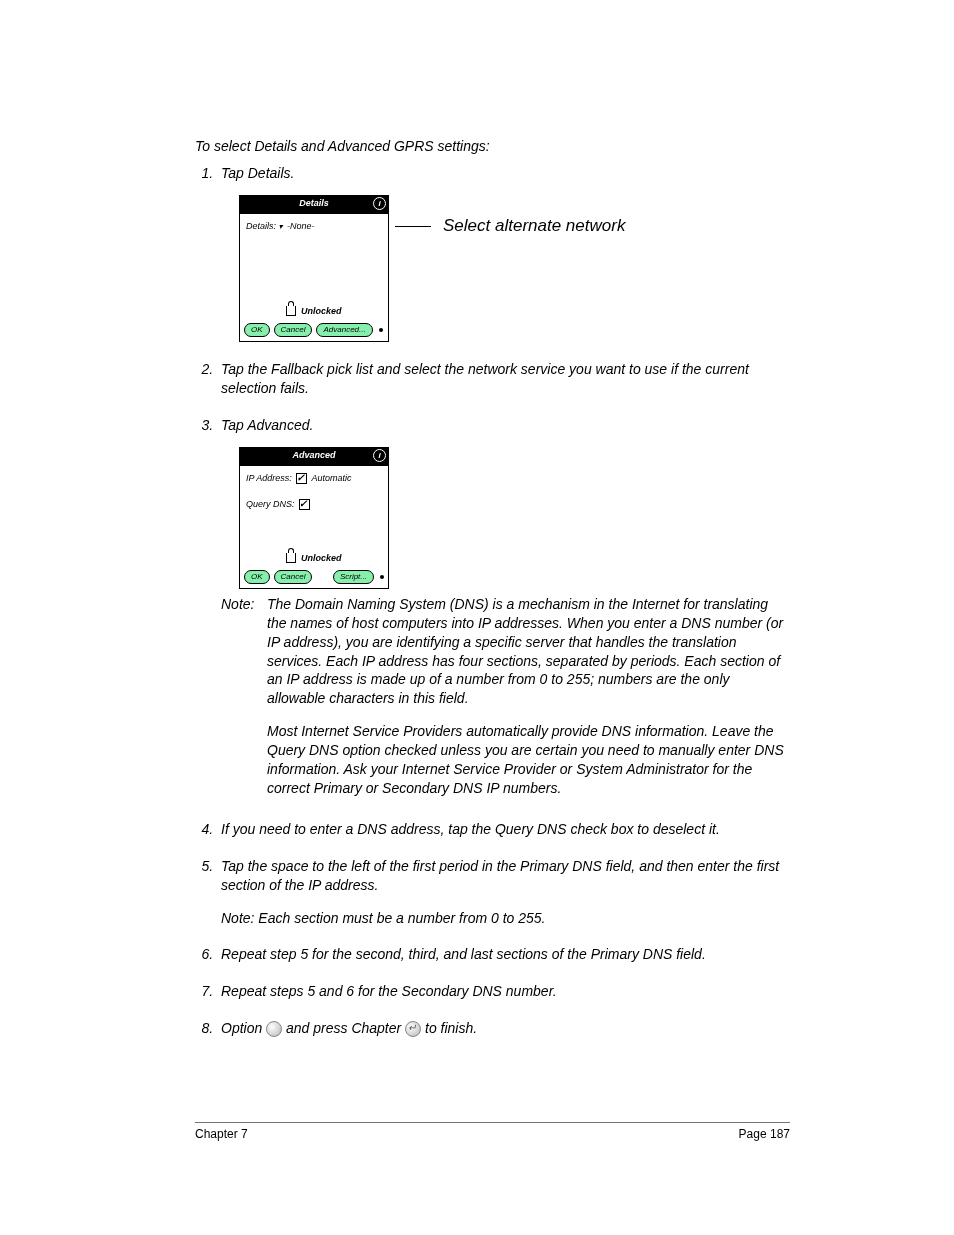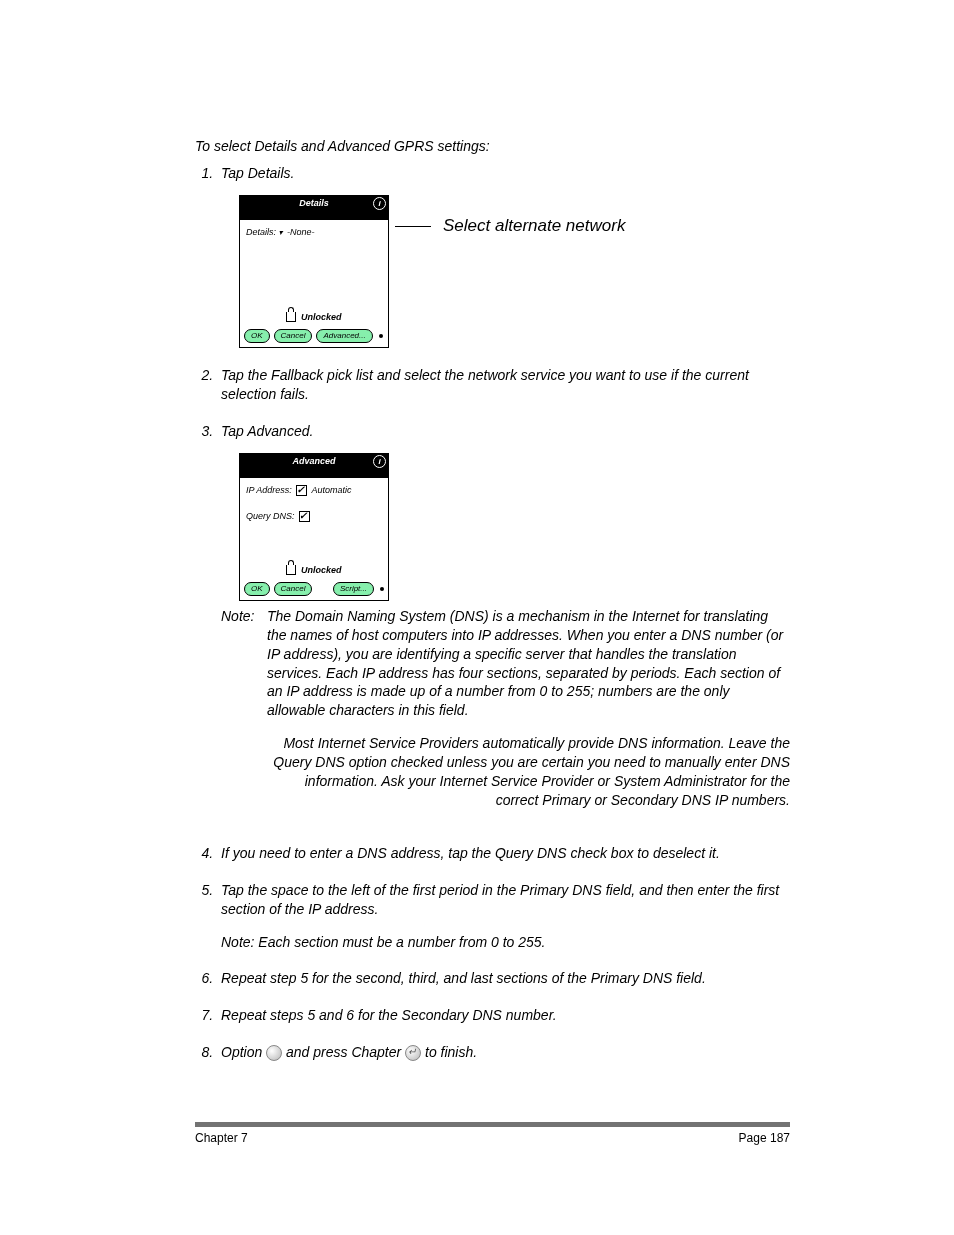--- a/index.html
+++ b/index.html
@@ -46,21 +46,21 @@
     font-family: Arial, sans-serif;
     font-size: 9px;
     margin-left: 18px;
   }
   .ss-title {
     background: #000;
     color: #fff;
     font-weight: bold;
     text-align: center;
     position: relative;
-    height: 24px;
+    height: 18px;
     line-height: 14px;
   }
   .ss-info {
     position: absolute;
     right: 2px;
     top: 1px;
     width: 11px;
     height: 11px;
     border: 1px solid #fff;
     border-radius: 50%;
@@ -139,21 +139,21 @@
     margin-bottom: 14px;
   }
   .note-label {
     width: 46px;
     flex-shrink: 0;
   }
   .note-body p {
     margin: 0 0 14px 0;
     line-height: 1.35;
   }
-  .note-body p:last-child { margin-bottom: 16px; text-align: right; }
+  .note-body p:last-child { margin-bottom: 4px; }
   li .subnote {
     margin-top: 14px;
     margin-bottom: 0;
   }
   .key-circle {
     display: inline-block;
     width: 14px;
     height: 14px;
     border: 1px solid #888;
     border-radius: 50%;
@@ -167,21 +167,21 @@
     left: 2px;
     top: -1px;
     font-size: 10px;
     color: #555;
   }
   .footer {
     position: absolute;
     left: 195px;
     width: 595px;
     top: 1122px;
-    border-top: 5px solid #737373;
+    border-top: 1px solid #737373;
     padding-top: 4px;
     font-size: 12px;
     display: flex;
     justify-content: space-between;
   }
   .lock-icon {
     display: inline-block;
     width: 8px;
     height: 9px;
     border: 1px solid #000;

